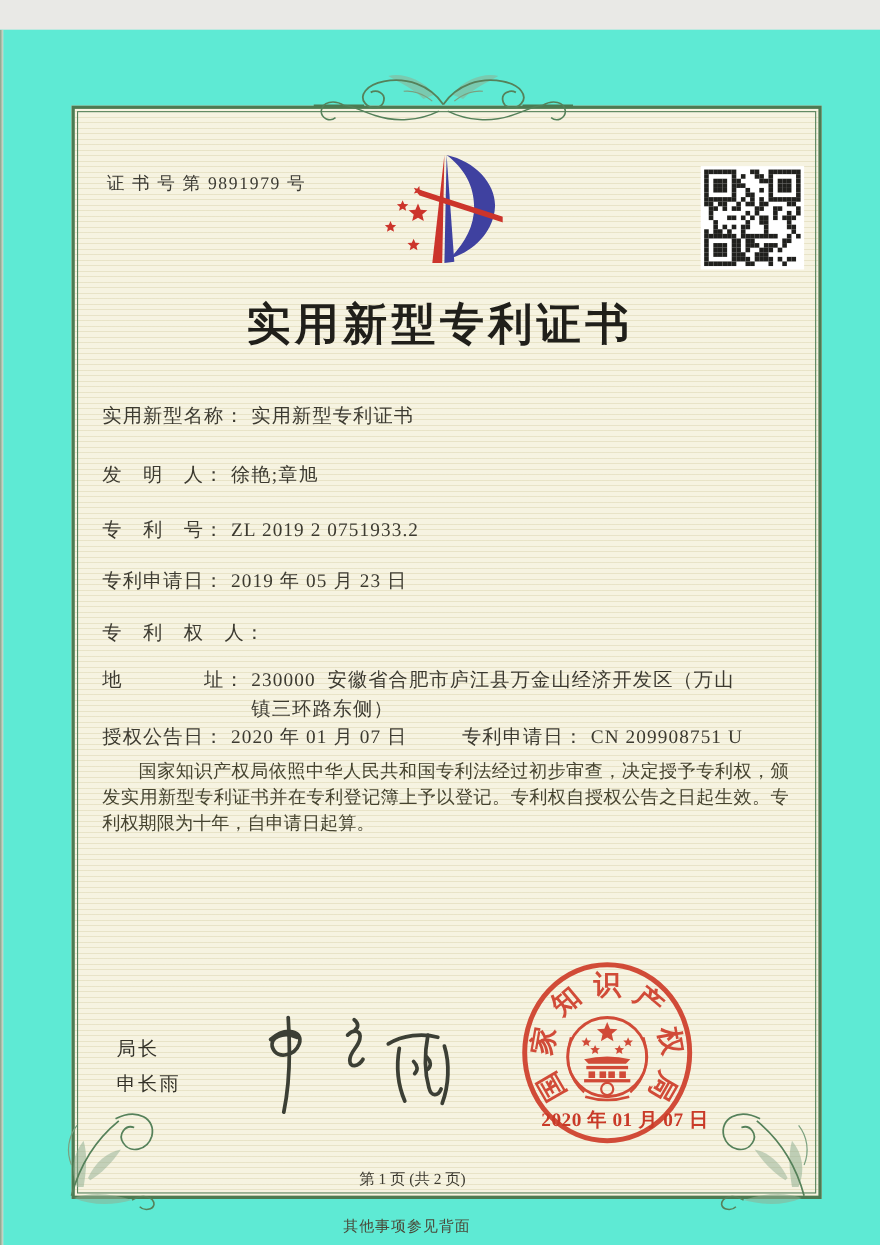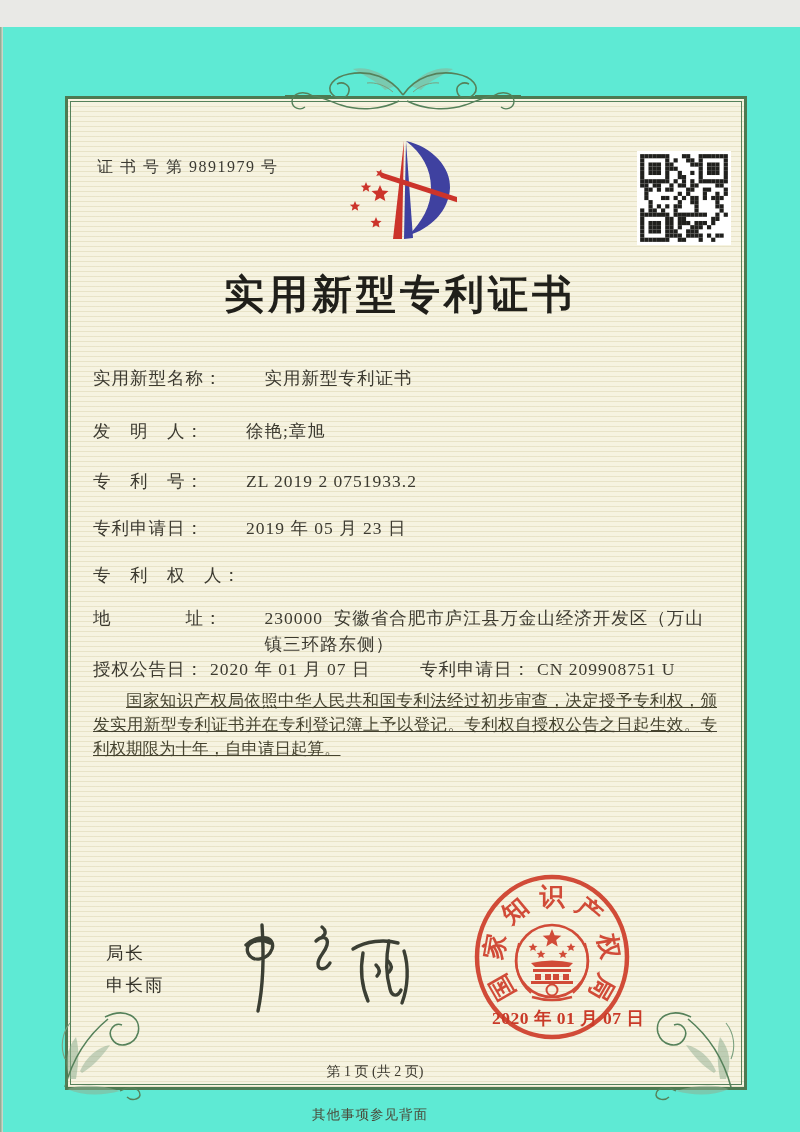--- a/index.html
+++ b/index.html
@@ -17,28 +17,28 @@
   .orn{position:absolute;pointer-events:none;}
   .orn path{vector-effect:non-scaling-stroke;}
   
   .cert-no{position:absolute;left:97px;top:130px;font-size:16px;letter-spacing:1.5px;color:#3b3a33;}
   .logo{position:absolute;left:333px;top:106px;width:124px;height:110px;}
   .qr{position:absolute;left:637px;top:124px;width:94px;height:94px;background:#fff;}
   .title{position:absolute;left:50%;top:240px;transform:translateX(-50%);margin:0;
         font-size:40px;font-weight:700;letter-spacing:4px;white-space:nowrap;color:#201f1a;}
   
   .field-row{position:absolute;left:93px;display:flex;align-items:flex-start;
-        font-size:17.5px;letter-spacing:1px;color:#3c3a30;line-height:26px;gap:36px;}
+        font-size:17.5px;letter-spacing:1px;color:#3c3a30;line-height:26px;}
   .fv{margin-left:6px;}
   .addr .fv{width:452px;white-space:pre-wrap;}
   .grant-no{position:absolute;left:327px;top:0;white-space:nowrap;}
   .grant-row{position:relative;width:620px;}
   
   .body-text{position:absolute;left:93px;top:662px;width:624px;font-size:16.5px;line-height:24px;
-        text-align:justify;color:#45432f;text-decoration:underline;}
+        text-align:justify;color:#45432f;}
   .body-text p{margin:0;text-indent:2em;}
   
   .officer-title{position:absolute;left:106px;top:914px;font-size:17.5px;letter-spacing:2px;color:#35332a;}
   .officer-name{position:absolute;left:106px;top:946px;font-size:17.5px;letter-spacing:2px;color:#35332a;}
   .signature{position:absolute;left:218px;top:888px;width:215px;height:100px;}
   
   .seal{position:absolute;left:469px;top:844px;width:166px;height:172px;opacity:.93;}
   .seal text{font-family:"Liberation Serif","DejaVu Serif",serif;font-size:25px;font-weight:700;fill:#cf3f2c;}
   .seal-date{position:absolute;left:492px;top:979px;font-size:17.5px;font-weight:700;
         letter-spacing:.5px;color:#c93a28;}

